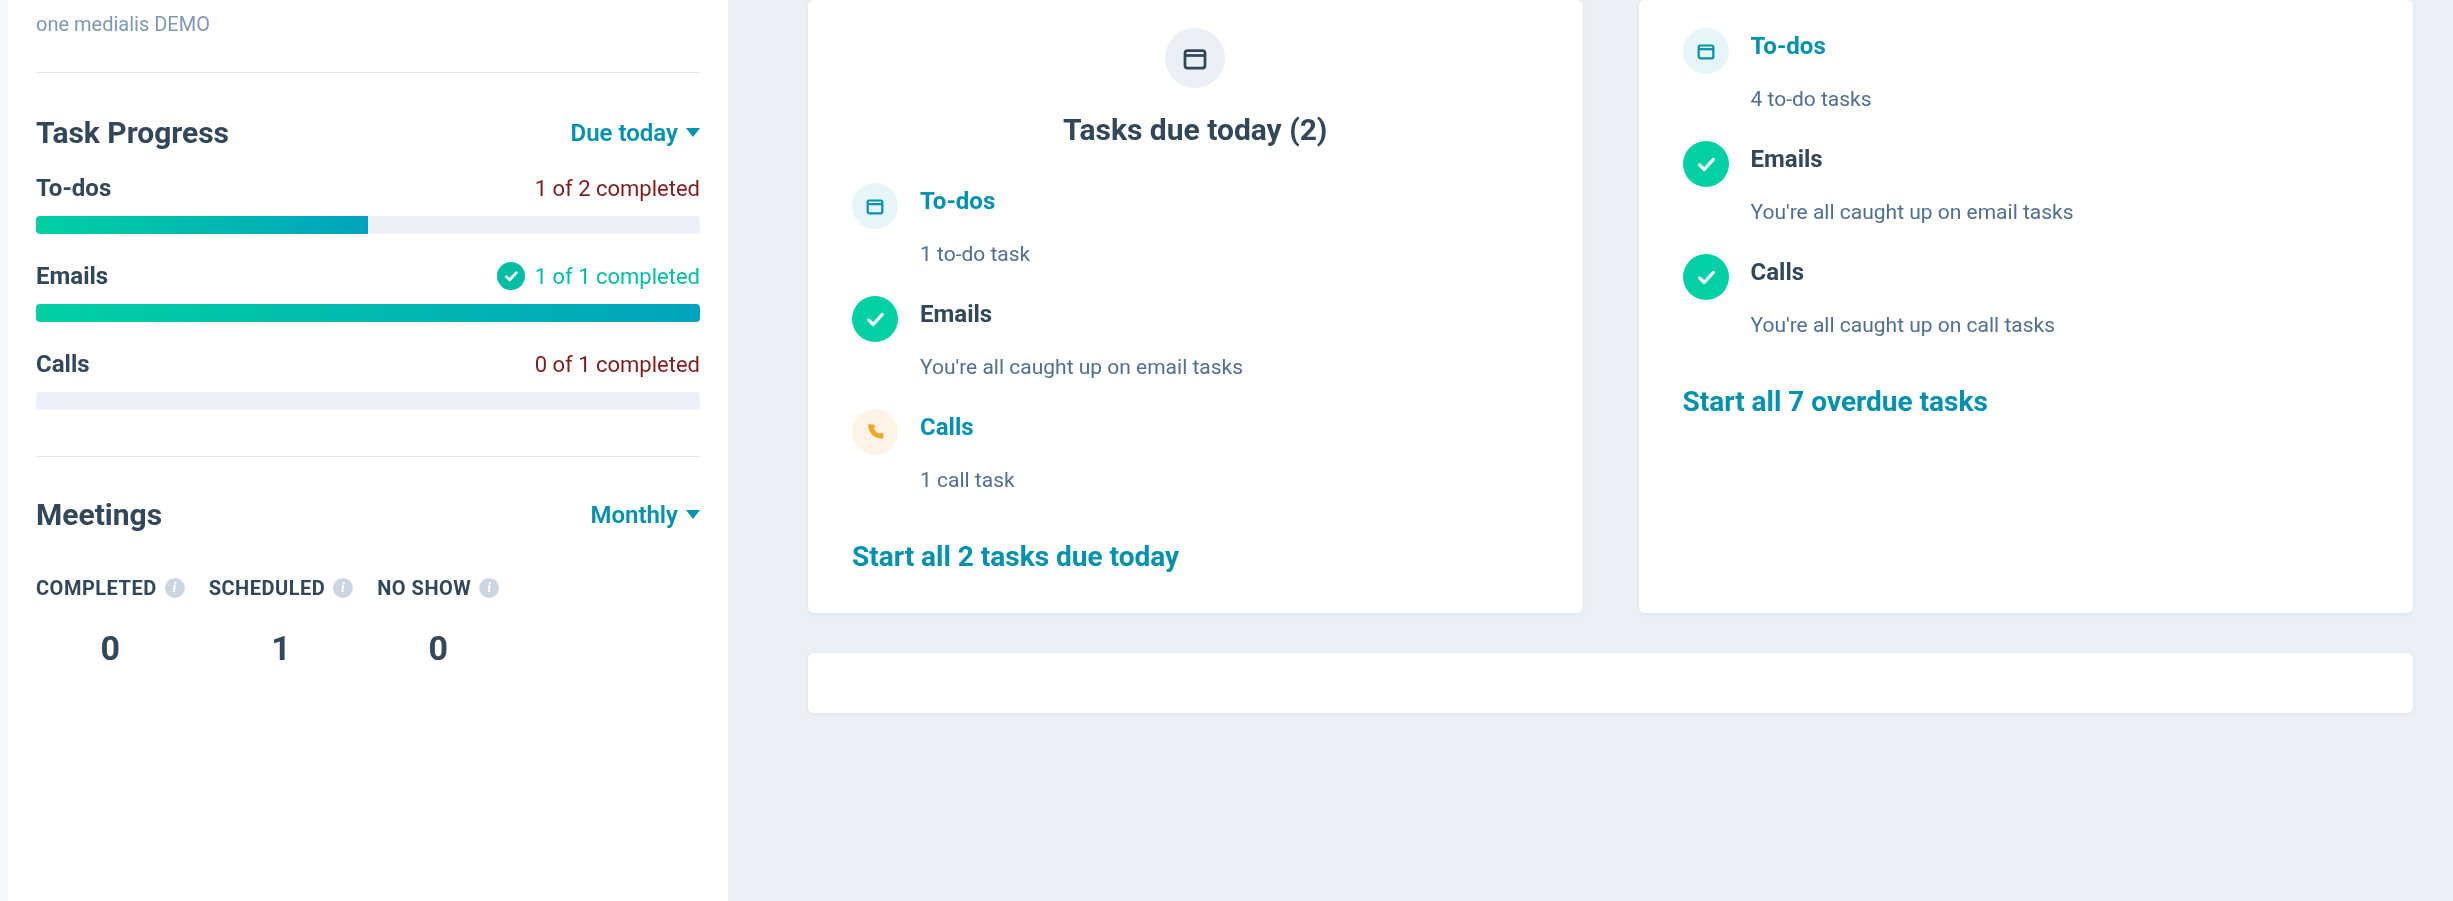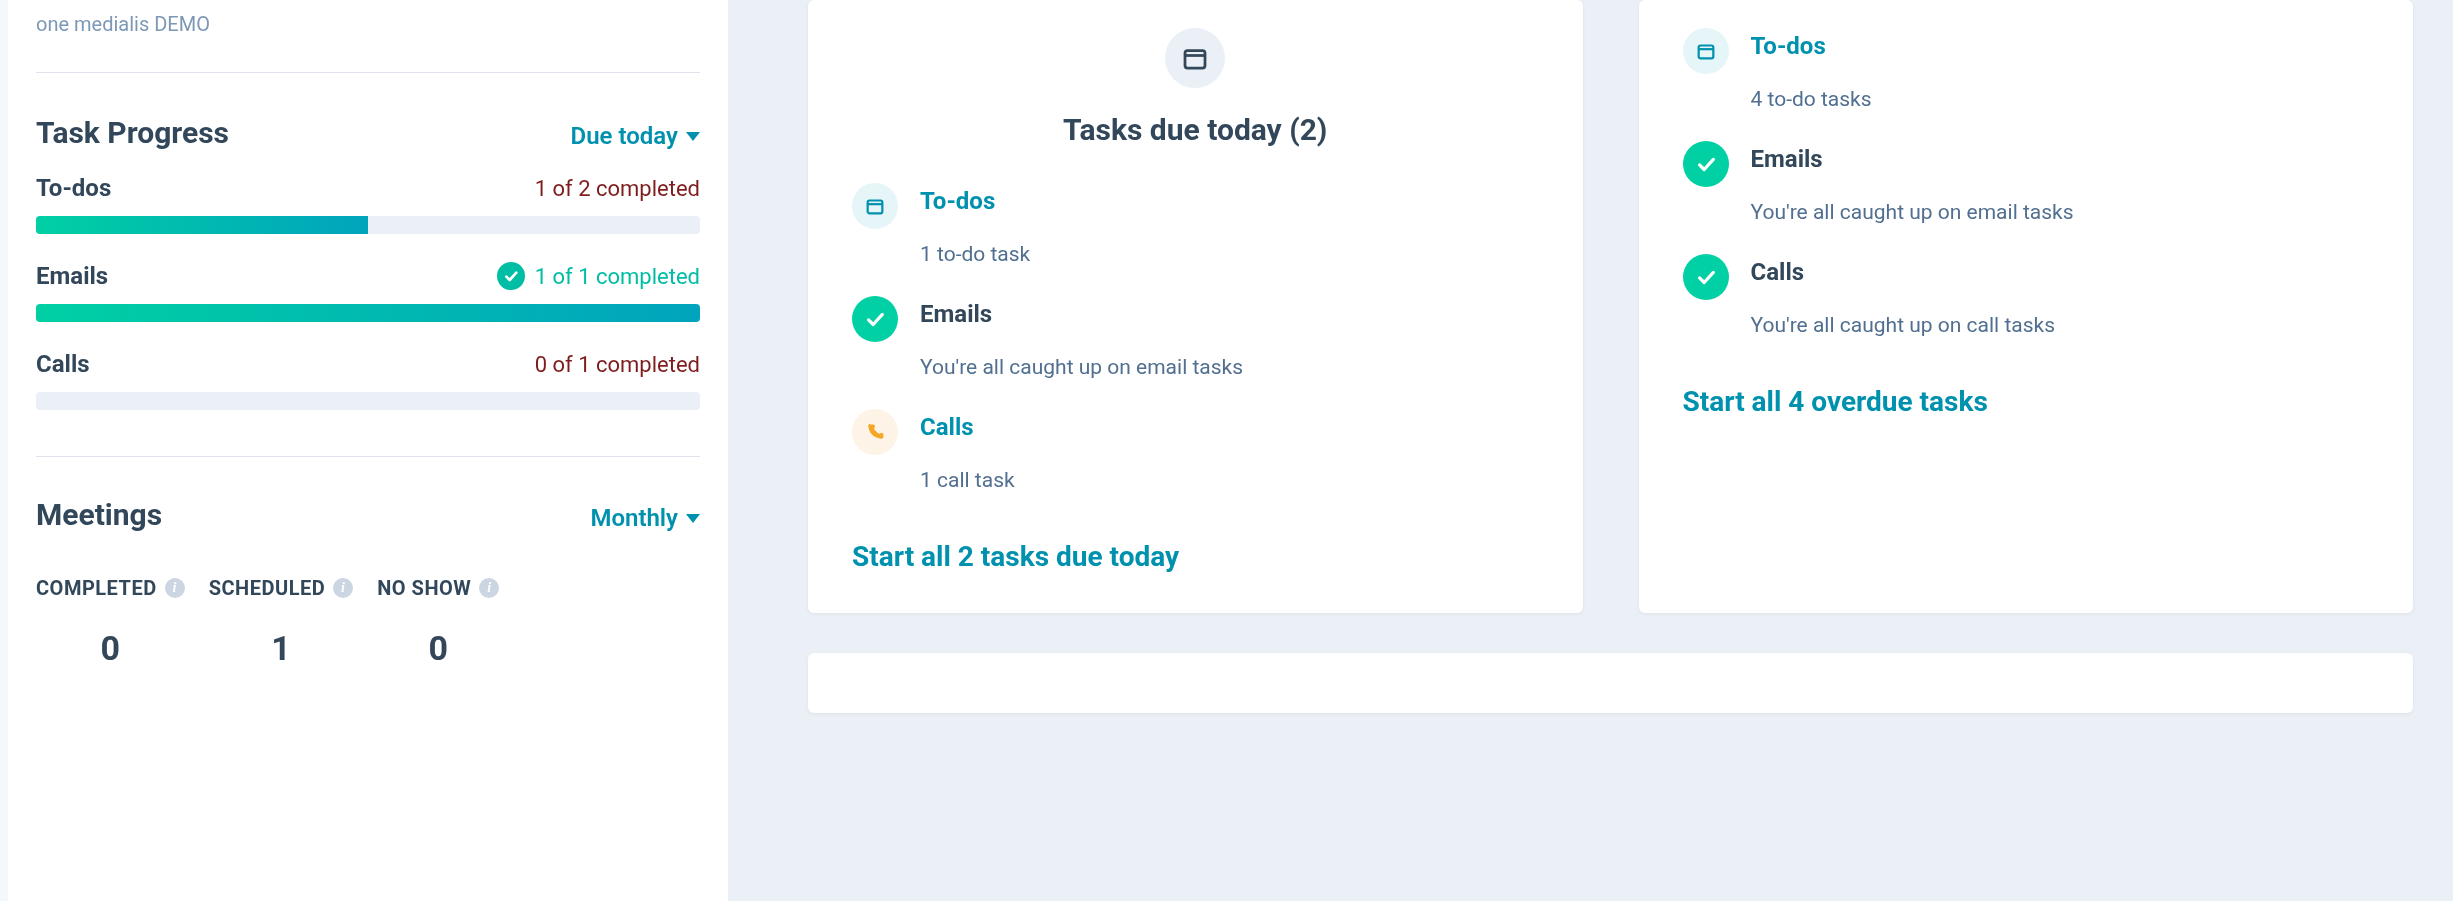--- a/index.html
+++ b/index.html
@@ -30,21 +30,21 @@
     padding-top: 12px;
     padding-bottom: 36px;
   }
   .divider {
     border: none;
     border-top: 1px solid #dfe3eb;
   }
   .section-header {
     display: flex;
     justify-content: space-between;
-    align-items: flex-end;
+    align-items: center;
   }
   .task-progress-header { margin-top: 42px; margin-bottom: 24px; }
   .section-title {
     font-size: 30px;
     font-weight: 700;
     color: #33475b;
   }
   .dropdown {
     color: #0091ae;
     font-size: 24px;
@@ -406,20 +406,20 @@
             <svg width="22" height="22" viewBox="0 0 24 24" fill="none" stroke="#fff" stroke-width="3.5" stroke-linecap="round" stroke-linejoin="round">
                 <polyline points="5 13 10 18 20 7"></polyline>
               </svg>
           </div>
           <div class="task-text">
             <div class="task-label plain">Calls</div>
             <div class="task-sub">You're all caught up on call tasks</div>
           </div>
         </div>
 
-        <a class="card-action">Start all 4 overdue tasks</a>
+        <a class="card-action">Start all 7 overdue tasks</a>
       </div>
     </div>
 
 
     <div class="seq-panel"></div>
   </main>
 </div>
 
 </body></html>

